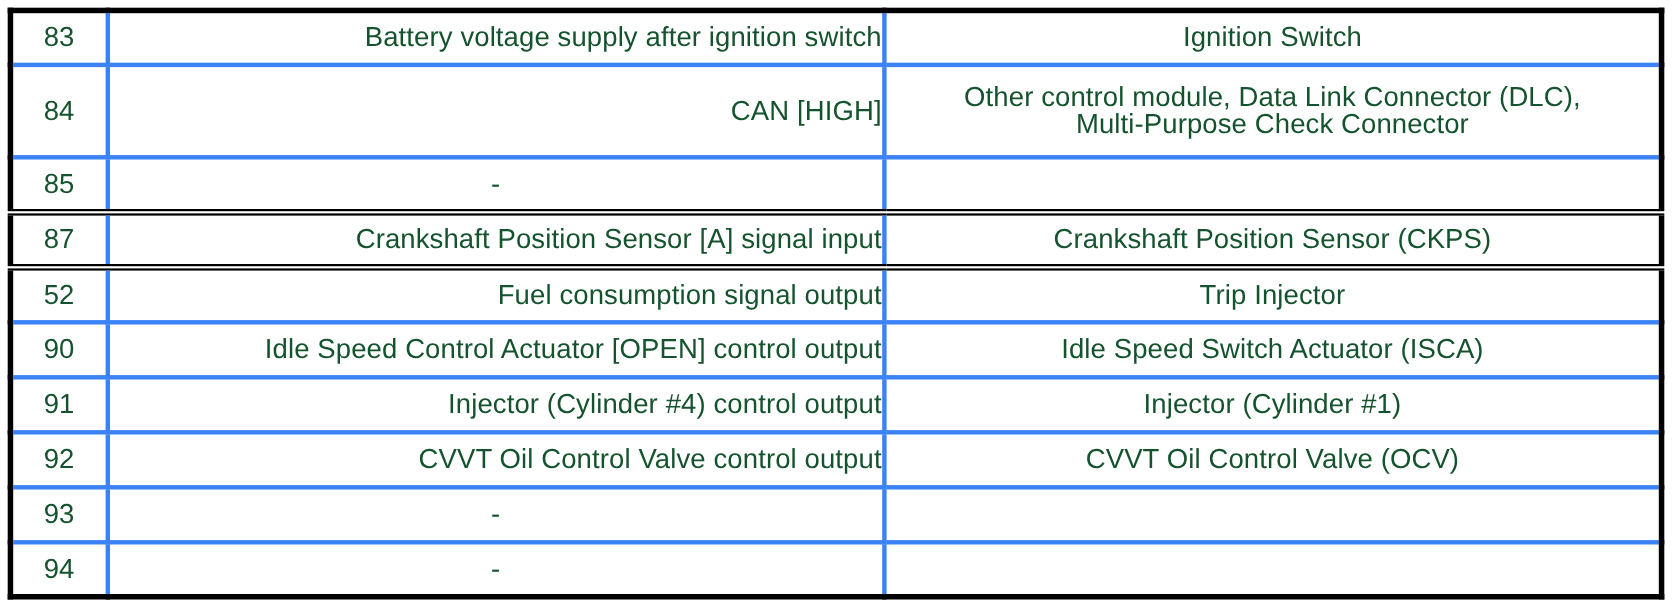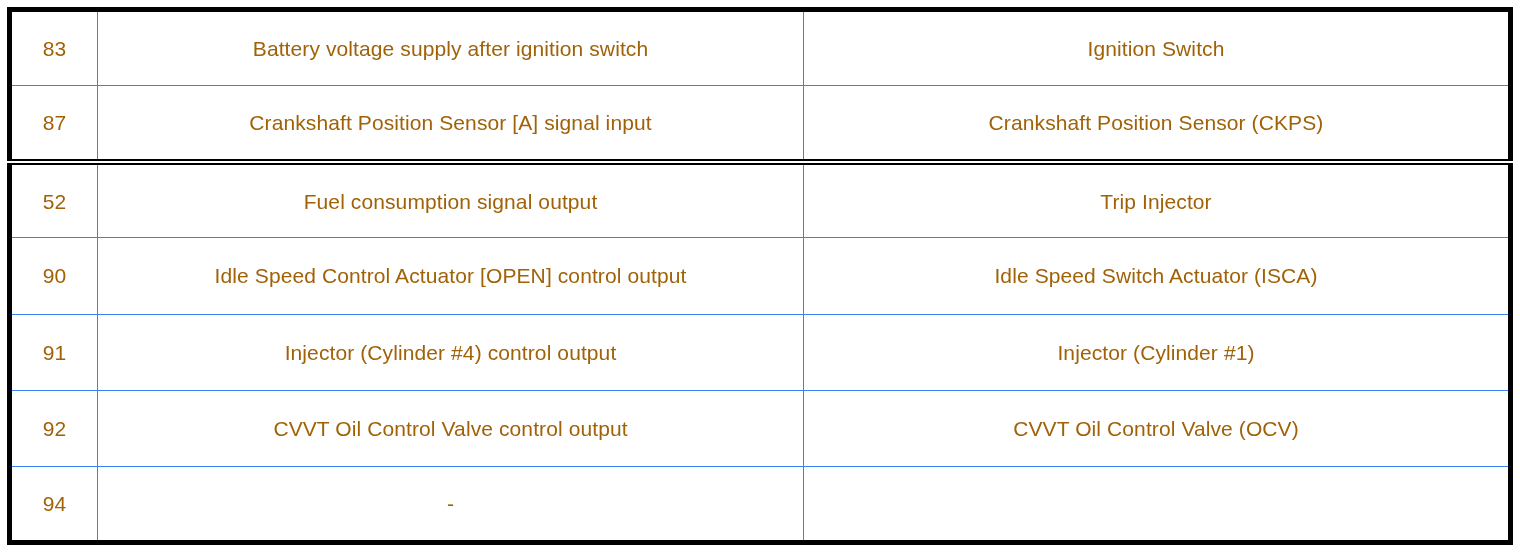--- a/index.html
+++ b/index.html
@@ -20,43 +20,43 @@
     position: absolute;
     left: 7px;
     top: 7px;
     width: 1506px;
     height: 538px;
     border-collapse: collapse;
     table-layout: fixed;
     border: 5px solid #000000;
   }
   table.pin-table td {
-    border: 1px solid #3b82f6;
-    font-size: 21px;
+    border: 4px solid #3b82f6;
+    font-size: 25px;
     line-height: 25px;
-    color: #a16207;
+    color: #14532d;
     vertical-align: middle;
     padding: 0;
     overflow: hidden;
     letter-spacing: 0.1px;
   }
   col.c-pin  { width: 88px; }
   col.c-desc { width: 706px; }
   col.c-conn { width: 707px; }
 
   tr.row      { height: 42px; }
   tr.row.tall { height: 70px; }
   
   tr.row.sep td { border-bottom: 6px double #000000; }
 
   td.pin {
     text-align: center;
   }
   td.desc {
-    text-align: center;
+    text-align: right;
     padding-left: 7px;
   }
   td.desc.dash {
     text-align: center;
     padding-left: 0;
   }
   td.conn {
     text-align: center;
     padding-left: 8px;
     white-space: pre-line;
@@ -71,20 +71,31 @@
       <col class="c-pin">
       <col class="c-desc">
       <col class="c-conn">
     </colgroup>
     <tbody>
       <tr class="row">
         <td class="pin">83</td>
         <td class="desc">Battery voltage supply after ignition switch</td>
         <td class="conn">Ignition Switch</td>
       </tr>
+      <tr class="row tall">
+        <td class="pin">84</td>
+        <td class="desc">CAN [HIGH]</td>
+        <td class="conn">Other control module, Data Link Connector (DLC),
+Multi-Purpose Check Connector</td>
+      </tr>
+      <tr class="row sep">
+        <td class="pin">85</td>
+        <td class="desc dash">-</td>
+        <td class="conn"></td>
+      </tr>
       <tr class="row sep">
         <td class="pin">87</td>
         <td class="desc">Crankshaft Position Sensor [A] signal input</td>
         <td class="conn">Crankshaft Position Sensor (CKPS)</td>
       </tr>
       <tr class="row">
         <td class="pin">52</td>
         <td class="desc">Fuel consumption signal output</td>
         <td class="conn">Trip Injector</td>
       </tr>
@@ -97,19 +108,24 @@
         <td class="pin">91</td>
         <td class="desc">Injector (Cylinder #4) control output</td>
         <td class="conn">Injector (Cylinder #1)</td>
       </tr>
       <tr class="row">
         <td class="pin">92</td>
         <td class="desc">CVVT Oil Control Valve control output</td>
         <td class="conn">CVVT Oil Control Valve (OCV)</td>
       </tr>
       <tr class="row">
+        <td class="pin">93</td>
+        <td class="desc dash">-</td>
+        <td class="conn"></td>
+      </tr>
+      <tr class="row">
         <td class="pin">94</td>
         <td class="desc dash">-</td>
         <td class="conn"></td>
       </tr>
     </tbody>
   </table>
 </div>
 
 </body></html>

